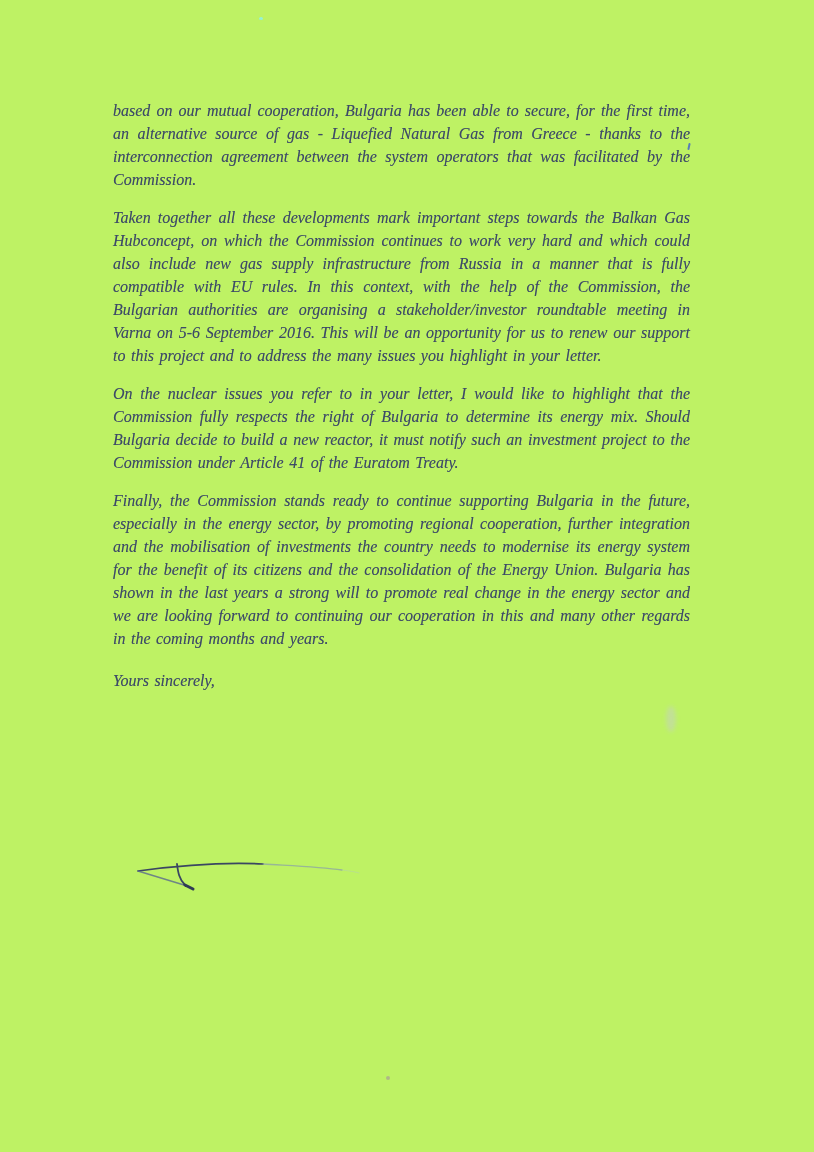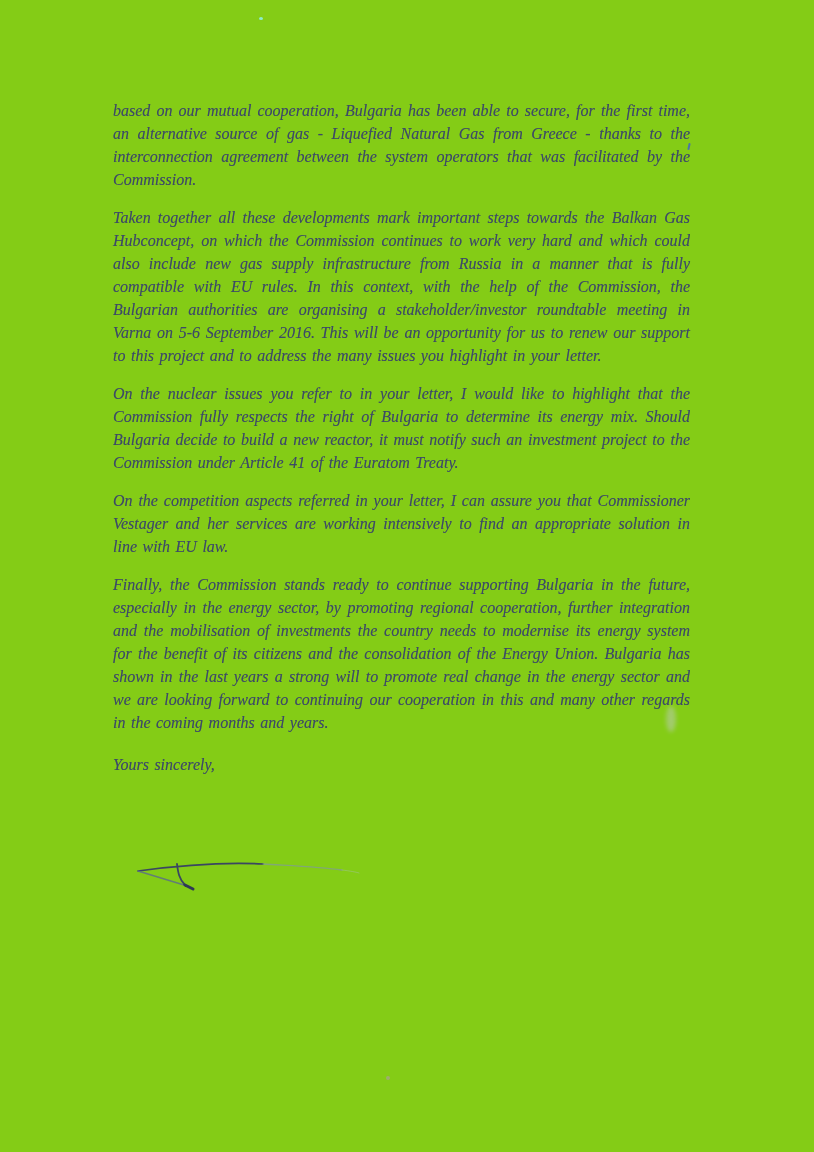--- a/index.html
+++ b/index.html
@@ -10,21 +10,21 @@
     width: 814px;
     height: 1152px;
     background: #fefefe;
     position: relative;
     overflow: hidden;
     font-family: "Liberation Serif", "DejaVu Serif", serif;
   }
   .page {
     position: absolute;
     inset: 0;
-    background: #84cc16;
+    background: #bef264;
   }
   .letter-body {
     position: absolute;
     left: 113px;
     top: 99px;
     width: 577px;
     color: #3d4a68;
     font-style: italic;
     font-size: 16px;
     line-height: 23px;
@@ -85,21 +85,20 @@
 </style>
 </head>
 <body>
 
 <div class="page">
 
   <div class="letter-body">
     <p class="para">based on our mutual cooperation, Bulgaria has been able to secure, for the first time, an alternative source of gas - Liquefied Natural Gas from Greece - thanks to the interconnection agreement between the system operators that was facilitated by the Commission.</p>
     <p class="para">Taken together all these developments mark important steps towards the Balkan Gas Hubconcept, on which the Commission continues to work very hard and which could also include new gas supply infrastructure from Russia in a manner that is fully compatible with EU rules. In this context, with the help of the Commission, the Bulgarian authorities are organising a stakeholder/investor roundtable meeting in Varna on 5-6 September 2016. This will be an opportunity for us to renew our support to this project and to address the many issues you highlight in your letter.</p>
     <p class="para">On the nuclear issues you refer to in your letter, I would like to highlight that the Commission fully respects the right of Bulgaria to determine its energy mix. Should Bulgaria decide to build a new reactor, it must notify such an investment project to the Commission under Article 41 of the Euratom Treaty.</p>
-    <p class="para">On the competition aspects referred in your letter, I can assure you that Commissioner Vestager and her services are working intensively to find an appropriate solution in line with EU law.</p>
     <p class="para">Finally, the Commission stands ready to continue supporting Bulgaria in the future, especially in the energy sector, by promoting regional cooperation, further integration and the mobilisation of investments the country needs to modernise its energy system for the benefit of its citizens and the consolidation of the Energy Union. Bulgaria has shown in the last years a strong will to promote real change in the energy sector and we are looking forward to continuing our cooperation in this and many other regards in the coming months and years.</p>
     <p class="para closing">Yours sincerely,</p>
   </div>
 
   <svg class="signature" viewBox="0 0 230 42" xmlns="http://www.w3.org/2000/svg" aria-hidden="true">
 
     <path d="M 8 13 C 45 8, 95 4, 133 6" fill="none" stroke="#3a4662" stroke-width="1.7" stroke-linecap="round"></path>
 
     <path d="M 133 6 C 165 8, 190 9, 212 12" fill="none" stroke="#7e90b8" stroke-width="1.3" stroke-linecap="round" opacity="0.6"></path>
     <path d="M 212 12 C 220 13, 226 14, 229 15" fill="none" stroke="#aebcd8" stroke-width="1" stroke-linecap="round" opacity="0.35"></path>

